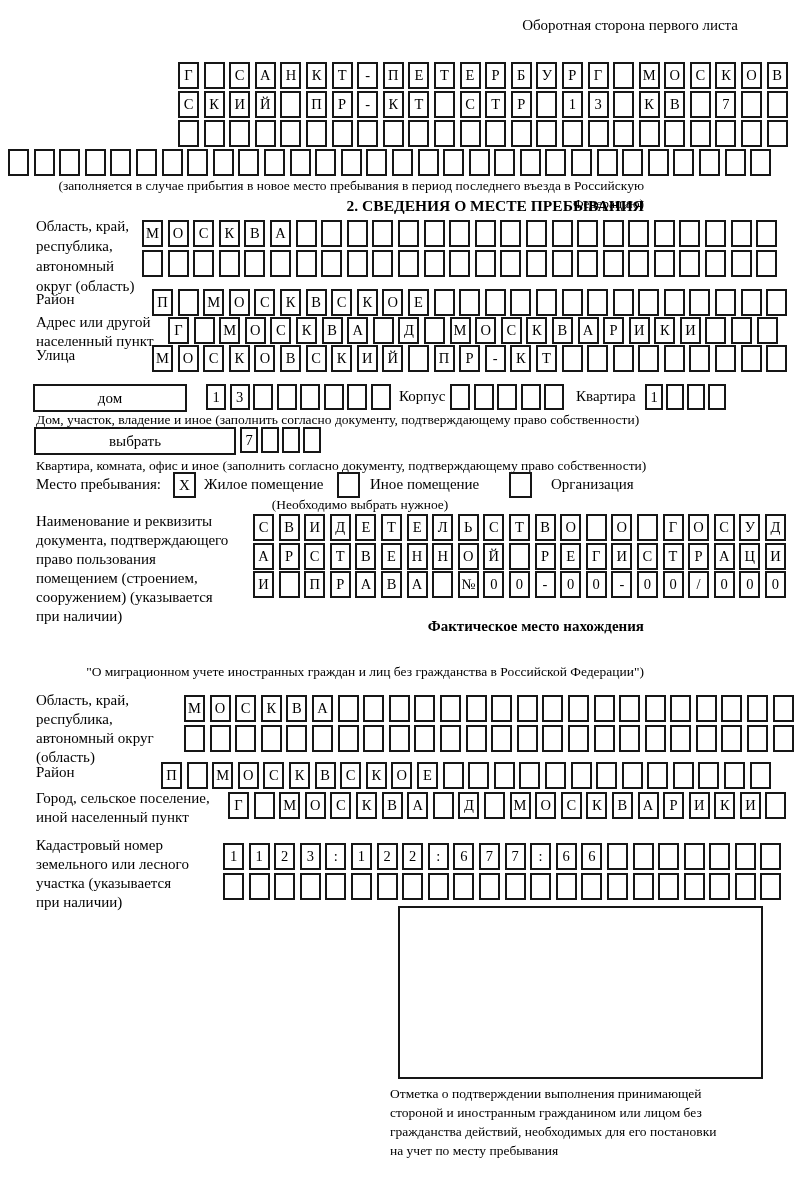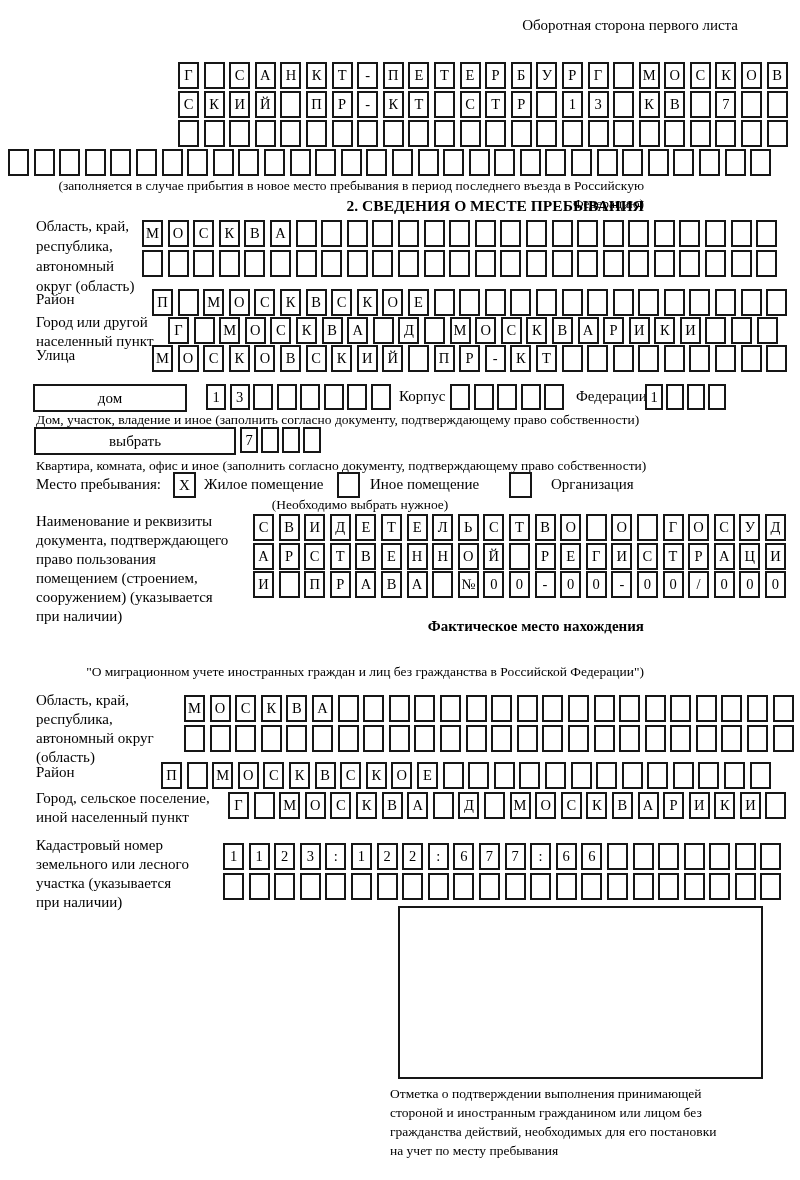--- a/index.html
+++ b/index.html
@@ -227,21 +227,21 @@
       <span class="cell"></span>
       <span class="cell"></span>
       <span class="cell"></span>
       <span class="cell"></span>
       <span class="cell"></span>
       <span class="cell"></span>
       <span class="cell"></span>
       <span class="cell"></span>
     </div>
 
-  <div class="lbl lbl19" style="left:36px;top:313px;width:140px">Город или другой
+  <div class="lbl lbl19" style="left:36px;top:313px;width:140px">Адрес или другой
 населенный пункт</div>
   <div class="grid" style="left:168px;top:317px">
       <span class="cell">Г</span>
       <span class="cell"></span>
       <span class="cell">М</span>
       <span class="cell">О</span>
       <span class="cell">С</span>
       <span class="cell">К</span>
       <span class="cell">В</span>
       <span class="cell">А</span>
@@ -304,21 +304,21 @@
       <span class="cell"></span>
     </div>
   <div class="optlbl" style="left:399px;top:388px">Корпус</div>
   <div class="grid g23" style="left:450px;top:384px">
       <span class="cell"></span>
       <span class="cell"></span>
       <span class="cell"></span>
       <span class="cell"></span>
       <span class="cell"></span>
     </div>
-  <div class="optlbl" style="left:576px;top:388px">Федерации</div>
+  <div class="optlbl" style="left:576px;top:388px">Квартира</div>
   <div class="grid g20" style="left:645px;top:384px">
       <span class="cell">1</span>
       <span class="cell"></span>
       <span class="cell"></span>
       <span class="cell"></span>
     </div>
   <div class="caption" style="left:36px;top:411px">Дом, участок, владение и иное (заполнить согласно документу, подтверждающему право собственности)</div>
 
   <div class="bigbox" style="left:34px;top:427px;width:202px">выбрать</div>
   <div class="grid g20" style="left:240px;top:427px">

